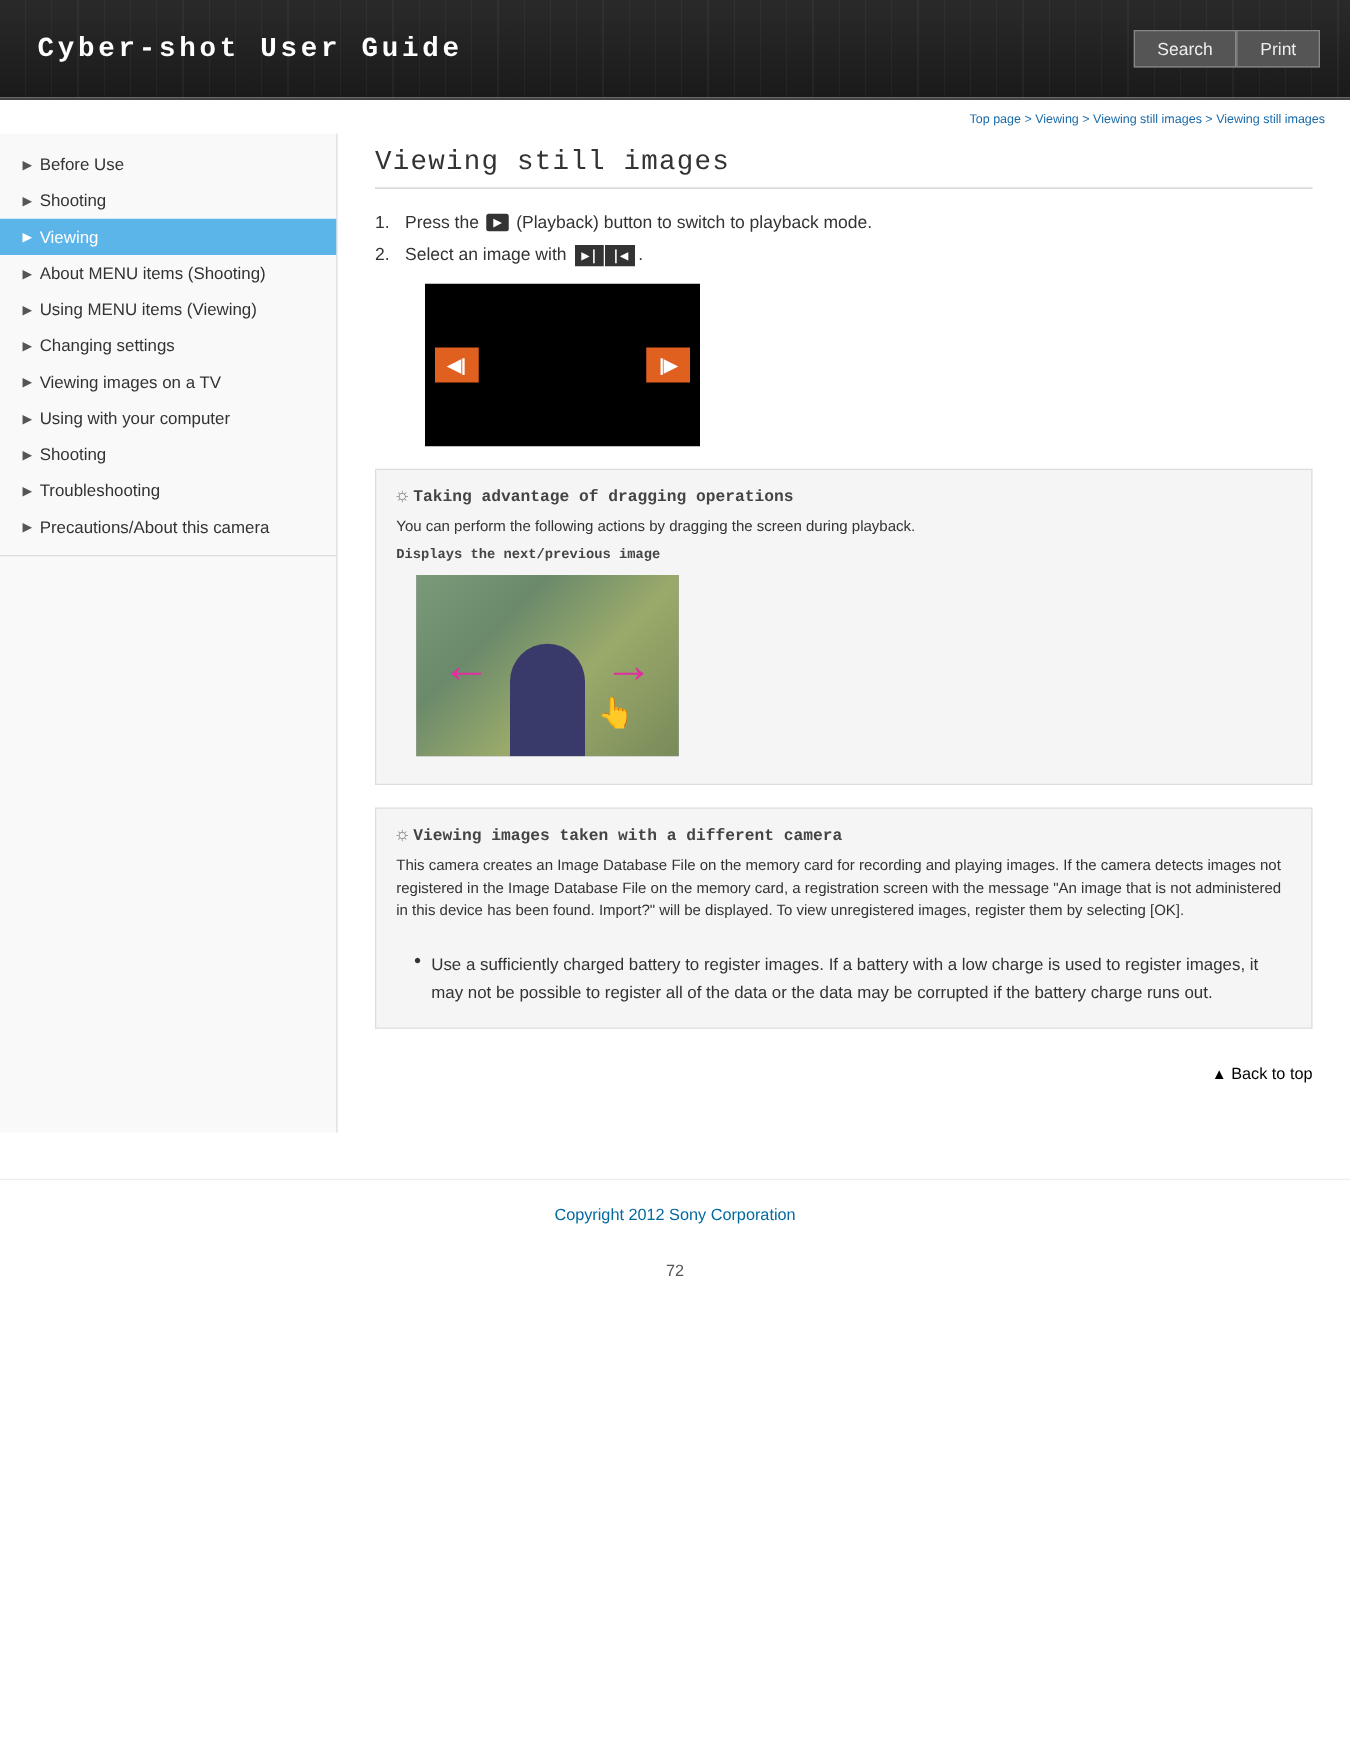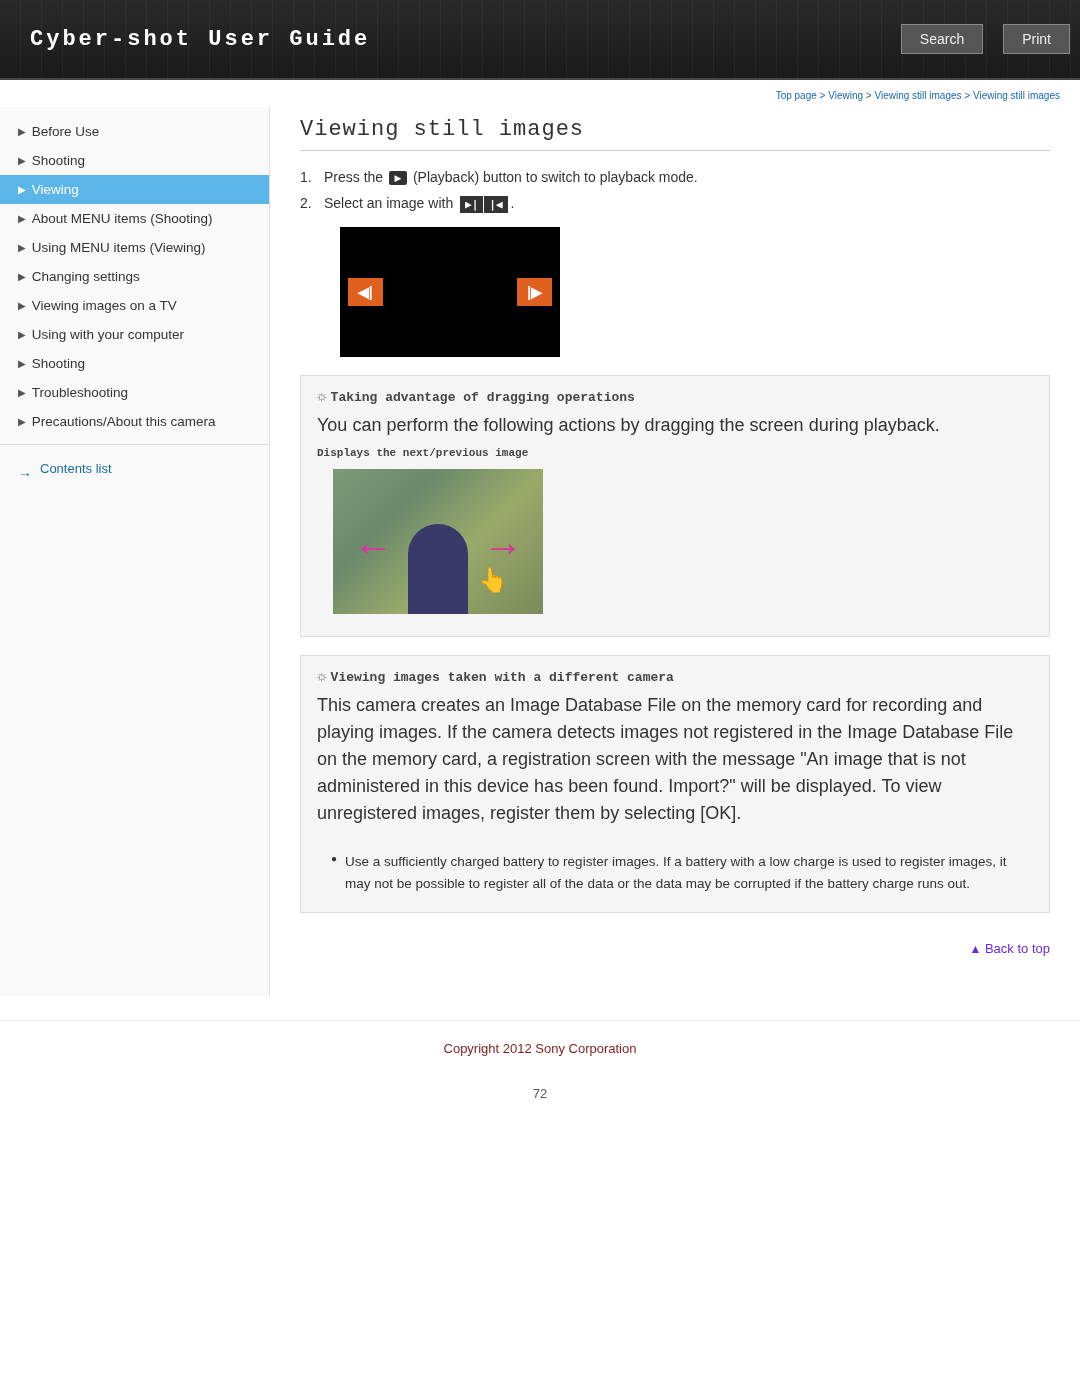--- a/index.html
+++ b/index.html
@@ -18,23 +18,23 @@
     .header-title {
       color: #fff;
       font-size: 22px;
       font-family: 'Courier New', monospace;
       letter-spacing: 3px;
       margin-left: 30px;
       font-weight: bold;
     }
     .header-buttons {
       position: absolute;
-      right: 10px;
-      display: flex;
-      gap: 20px;
+      right: 24px;
+      display: flex;
+      gap: 0;
     }
     .header-btn {
       background: #555;
       color: #eee;
       border: 1px solid #888;
       padding: 6px 18px;
       font-size: 14px;
       cursor: pointer;
     }
 
@@ -203,21 +203,21 @@
       color: #888;
       font-size: 16px;
     }
     .tip-subtitle {
       font-family: 'Courier New', monospace;
       font-size: 11px;
       font-weight: bold;
       color: #444;
       margin: 8px 0 6px 0;
     }
-    .tip-text { font-size: 18px; line-height: 1.5; }
+    .tip-text { font-size: 12px; line-height: 1.5; }
 
     
     .drag-image-area {
       width: 210px;
       height: 145px;
       background: #888;
       margin: 10px 0 10px 16px;
       position: relative;
       overflow: hidden;
     }
@@ -290,33 +290,33 @@
       font-size: 10px;
     }
 
     
     .back-to-top {
       text-align: right;
       padding: 10px 0;
       font-size: 13px;
     }
     .back-to-top a {
-      color: #6d28d9;
+      color: #000000;
       text-decoration: none;
     }
     .up-arrow { font-size: 12px; }
 
     
     .footer {
       text-align: center;
       padding: 20px;
-      color: #7f1d1d;
+      color: #0369a1;
       font-size: 13px;
       border-top: 1px solid #eee;
-      margin-top: 24px;
+      margin-top: 37px;
     }
 
     
     .page-num {
       text-align: center;
       padding: 10px;
       font-size: 13px;
       color: #555;
     }
 
@@ -410,24 +410,20 @@
       <span class="arrow">▶</span>
       <span>Troubleshooting</span>
     </a>
     <a class="sidebar-item">
       <span class="arrow">▶</span>
       <span>Precautions/About this camera</span>
     </a>
 
     <hr class="sidebar-divider">
 
-    <a class="contents-link">
-      <span class="contents-arrow"></span>
-      <span>Contents list</span>
-    </a>
   </nav>
 
   <div class="main">
 
     <h1 class="page-title">Viewing still images</h1>
 
     <div class="step">
       <span class="step-num">1.</span>
       <span>
         Press the <span class="playback-icon"></span> (Playback) button to switch to playback mode.

